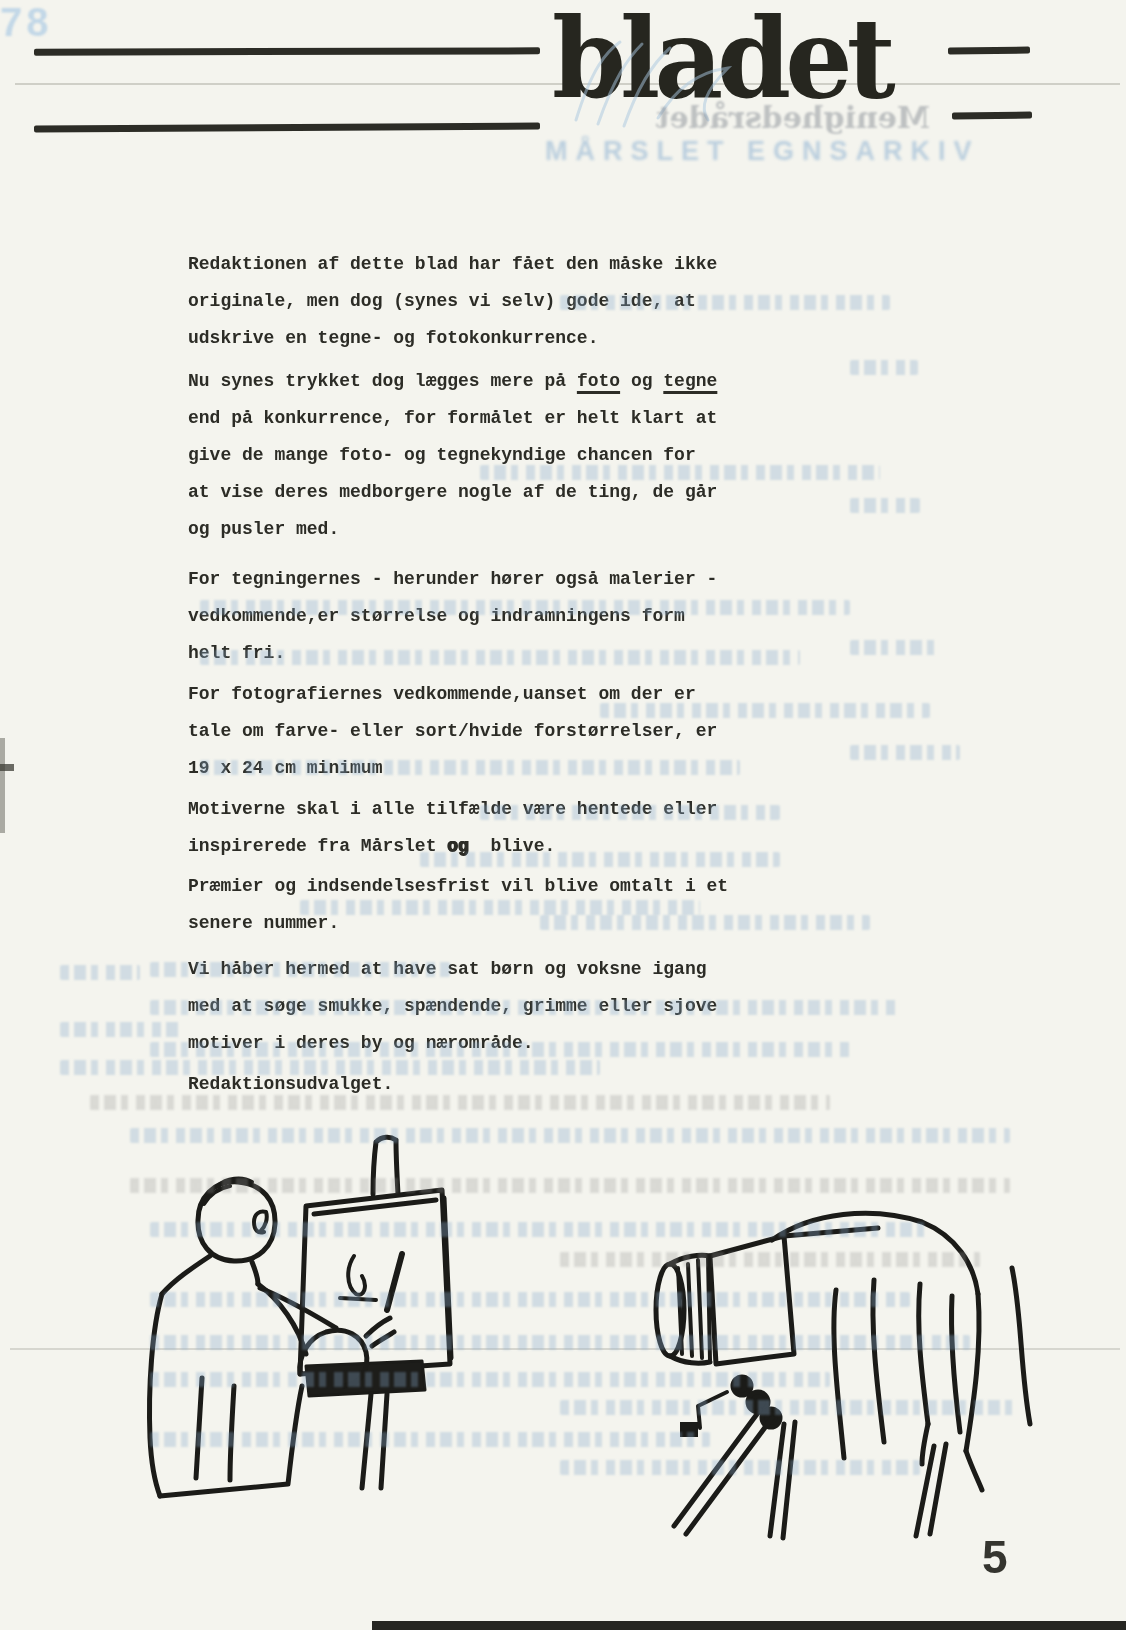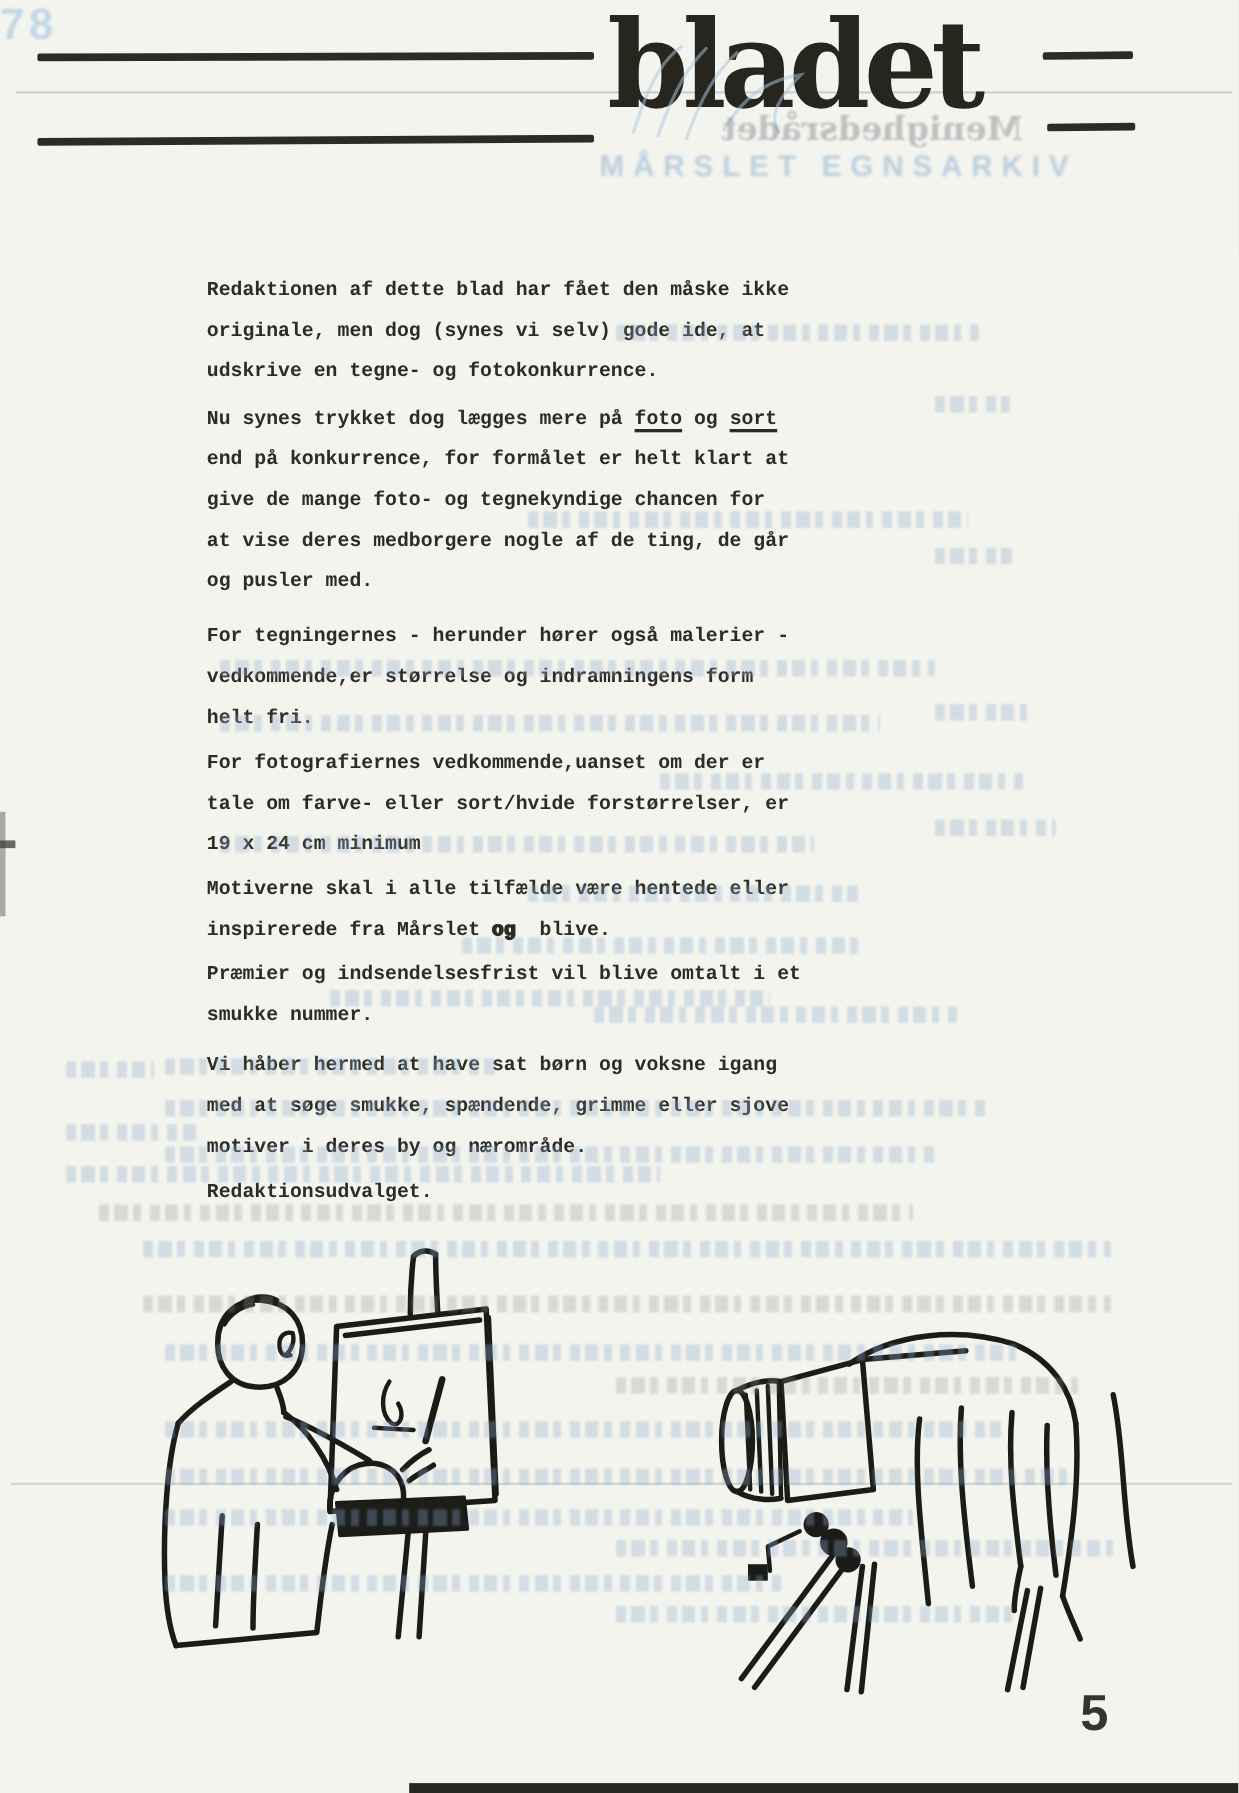--- a/index.html
+++ b/index.html
@@ -109,35 +109,35 @@
     </g>
   </svg>
 
   <div id="ghost-menighed" class="ghost-text">Menighedsrådet</div>
   <div id="ghost-arkiv" class="ghost-text">MÅRSLET EGNSARKIV</div>
 
   <div id="article">
     <p id="p1">Redaktionen af dette blad har fået den måske ikke
 originale, men dog (synes vi selv) gode ide, at
 udskrive en tegne- og fotokonkurrence.</p>
-    <p id="p2"><span>Nu synes trykket dog lægges mere på </span><span class="u">foto</span><span> og </span><span class="u">sort</span><span>
+    <p id="p2"><span>Nu synes trykket dog lægges mere på </span><span class="u">foto</span><span> og </span><span class="u">tegne</span><span>
 end på konkurrence, for formålet er helt klart at
 give de mange foto- og tegnekyndige chancen for
 at vise deres medborgere nogle af de ting, de går
 og pusler med.</span></p>
     <p id="p3">For tegningernes - herunder hører også malerier -
 vedkommende,er størrelse og indramningens form
 helt fri.</p>
     <p id="p4">For fotografiernes vedkommende,uanset om der er
 tale om farve- eller sort/hvide forstørrelser, er
 19 x 24 cm minimum</p>
     <p id="p5"><span>Motiverne skal i alle tilfælde være hentede eller
 inspirerede fra Mårslet </span><span class="overstrike">og</span><span>  blive.</span></p>
     <p id="p6">Præmier og indsendelsesfrist vil blive omtalt i et
-smukke nummer.</p>
+senere nummer.</p>
     <p id="p7">Vi håber hermed at have sat børn og voksne igang
 med at søge smukke, spændende, grimme eller sjove
 motiver i deres by og nærområde.</p>
     <p id="signature">Redaktionsudvalget.</p>
   </div>
 
   <svg id="painter-sketch" class="sketch" width="440" height="380" viewBox="0 0 440 380">
     <g fill="none" stroke="#1b1b18" stroke-width="5" stroke-linecap="round" stroke-linejoin="round">
 
       <path d="M236,14 C234,30 233,48 233,66 M256,12 C256,30 257,48 258,66 M236,14 C242,8 250,8 256,12"></path>

